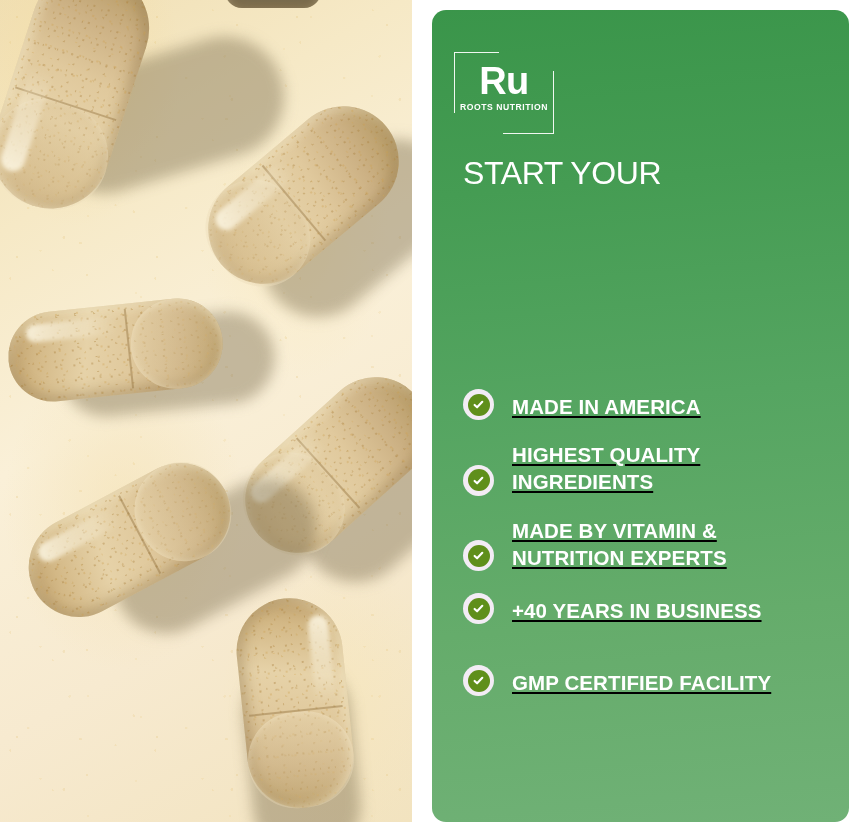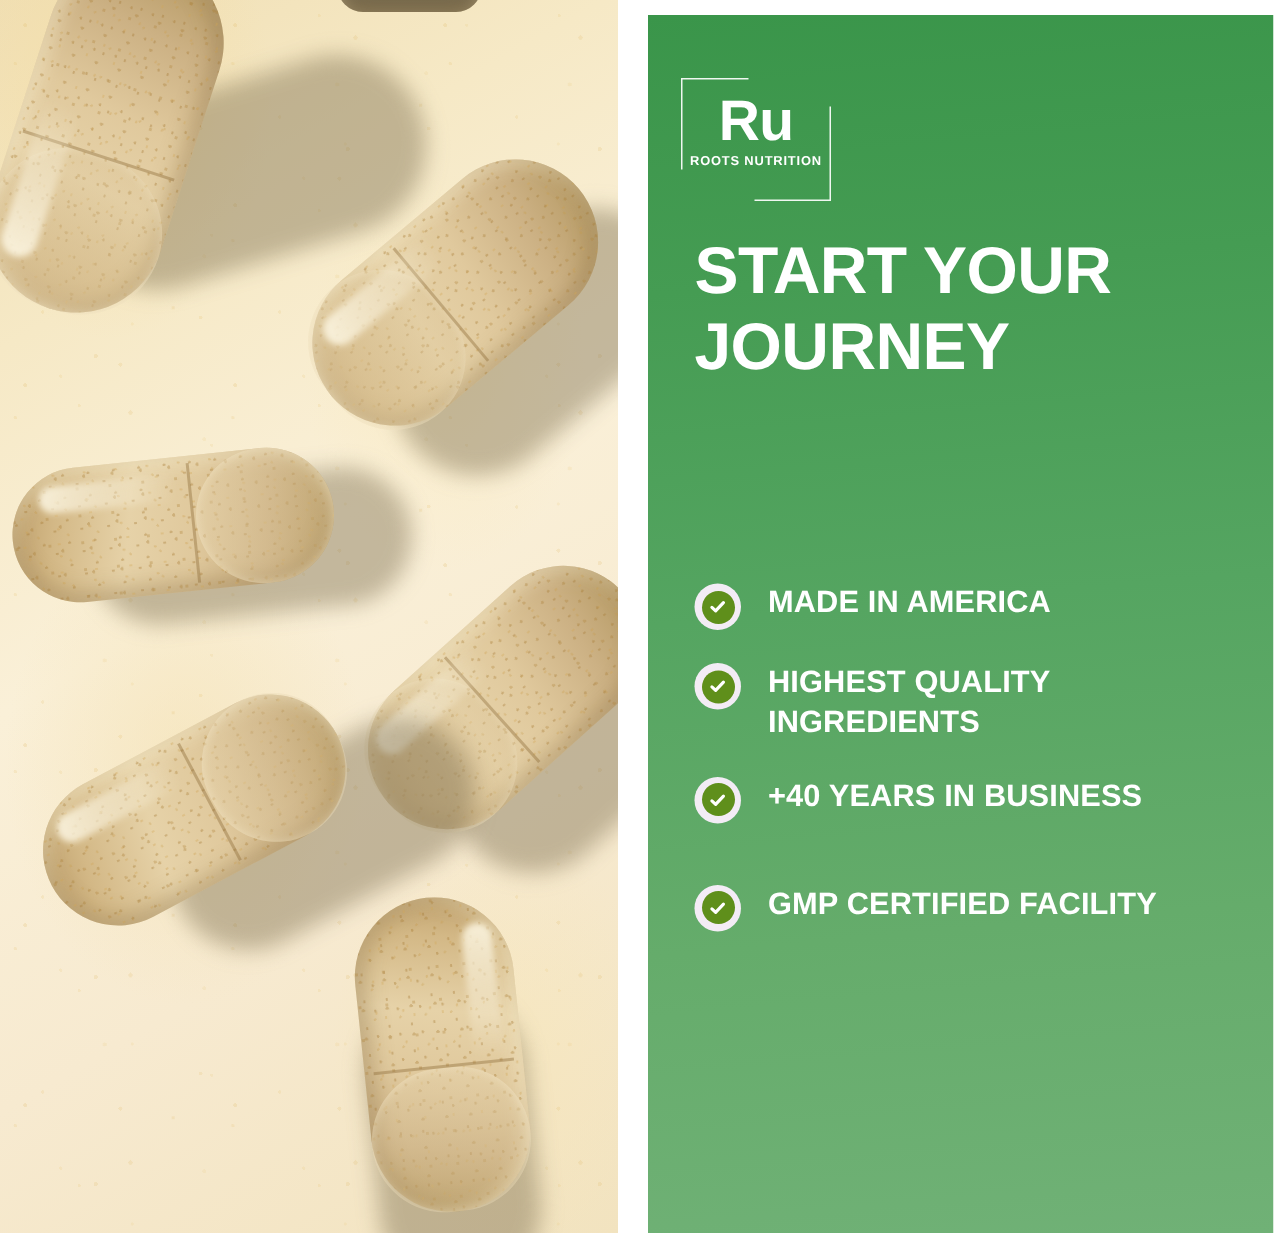--- a/index.html
+++ b/index.html
@@ -77,43 +77,44 @@
     background:linear-gradient(100deg,rgba(232,214,176,.42),rgba(214,190,144,.28));
     box-shadow:inset 0 0 8px rgba(255,248,222,.4);}
   .shadow{position:absolute;border-radius:999px;
     background:rgba(120,104,74,.42);filter:blur(7px);}
 
   
   .green-panel{
     position:absolute;left:432px;top:10px;width:417px;height:812px;
     background:linear-gradient(175deg,#3a954a 0%,#459c53 22%,#55a561 48%,
                                #65ac6b 74%,#70b176 100%);
+    border-radius:14px;
   }
 
   
   .logo{position:absolute;left:22px;top:42px;width:100px;height:82px;}
   .logo .br-tl{position:absolute;left:0;top:0;width:44px;height:60px;
     border-left:1.6px solid rgba(255,255,255,.92);
     border-top:1.6px solid rgba(255,255,255,.92);}
   .logo .br-br{position:absolute;right:0;bottom:0;width:50px;height:62px;
     border-right:1.6px solid rgba(255,255,255,.92);
     border-bottom:1.6px solid rgba(255,255,255,.92);}
   .logo .mark{position:absolute;left:0;right:0;top:10px;text-align:center;
     font-size:38px;font-weight:700;color:#ffffff;letter-spacing:-.5px;line-height:1;}
   .logo .sub{position:absolute;left:0;right:0;top:50px;text-align:center;
     font-size:8.6px;font-weight:700;color:#ffffff;letter-spacing:.55px;white-space:nowrap;}
 
   
   .headline{position:absolute;left:31px;top:145px;width:360px;
-    font-size:44px;font-weight:700;line-height:1.17;letter-spacing:-.4px;color:#ffffff;}
+    font-size:32px;font-weight:400;line-height:1.17;letter-spacing:-.4px;color:#ffffff;}
   .headline .accent{color:#dff232;}
 
   
   .benefits{position:absolute;left:31px;top:378px;width:370px;}
-  .benefit{display:flex;align-items:flex-start;margin-bottom:21px;}
+  .benefit{display:flex;align-items:flex-end;margin-bottom:21px;text-decoration:underline;}
   .benefit:last-child{margin-bottom:0;margin-top:40px;}
   .check{flex:0 0 auto;width:31px;height:31px;border-radius:50%;
     background:#f3ecf5;display:flex;align-items:center;justify-content:center;
     margin-top:1px;}
   .check .inner{width:22px;height:22px;border-radius:50%;background:#5f8f1b;
     display:flex;align-items:center;justify-content:center;}
   .check svg{display:block;}
   .benefit .txt{margin-left:18px;font-size:20.5px;font-weight:600;color:#ffffff;
     line-height:1.33;letter-spacing:.1px;}
 </style>
@@ -195,21 +196,20 @@
 
     <div class="logo">
       <span class="br-tl"></span>
       <span class="br-br"></span>
       <div class="mark">Ru</div>
       <div class="sub">ROOTS NUTRITION</div>
     </div>
 
     <div class="headline">
       <div>START YOUR</div>
-      <div>JOURNEY</div>
     </div>
 
     <div class="benefits">
 
       <div class="benefit">
         <span class="check">
           <span class="inner">
             <svg width="13" height="13" viewBox="0 0 13 13">
                 <path d="M2.6 6.9 L5.1 9.3 L10.3 3.8" stroke="#ffffff" stroke-width="2.1" fill="none" stroke-linecap="round" stroke-linejoin="round"></path>
               </svg>
@@ -222,20 +222,30 @@
         <span class="check">
           <span class="inner">
             <svg width="13" height="13" viewBox="0 0 13 13">
                 <path d="M2.6 6.9 L5.1 9.3 L10.3 3.8" stroke="#ffffff" stroke-width="2.1" fill="none" stroke-linecap="round" stroke-linejoin="round"></path>
               </svg>
           </span>
         </span>
         <span class="txt">HIGHEST QUALITY INGREDIENTS</span>
       </div>
 
+      <div class="benefit">
+        <span class="check">
+          <span class="inner">
+            <svg width="13" height="13" viewBox="0 0 13 13">
+                <path d="M2.6 6.9 L5.1 9.3 L10.3 3.8" stroke="#ffffff" stroke-width="2.1" fill="none" stroke-linecap="round" stroke-linejoin="round"></path>
+              </svg>
+          </span>
+        </span>
+        <span class="txt">MADE BY VITAMIN &amp; NUTRITION EXPERTS</span>
+      </div>
 
       <div class="benefit">
         <span class="check">
           <span class="inner">
             <svg width="13" height="13" viewBox="0 0 13 13">
                 <path d="M2.6 6.9 L5.1 9.3 L10.3 3.8" stroke="#ffffff" stroke-width="2.1" fill="none" stroke-linecap="round" stroke-linejoin="round"></path>
               </svg>
           </span>
         </span>
         <span class="txt">+40 YEARS IN BUSINESS</span>

